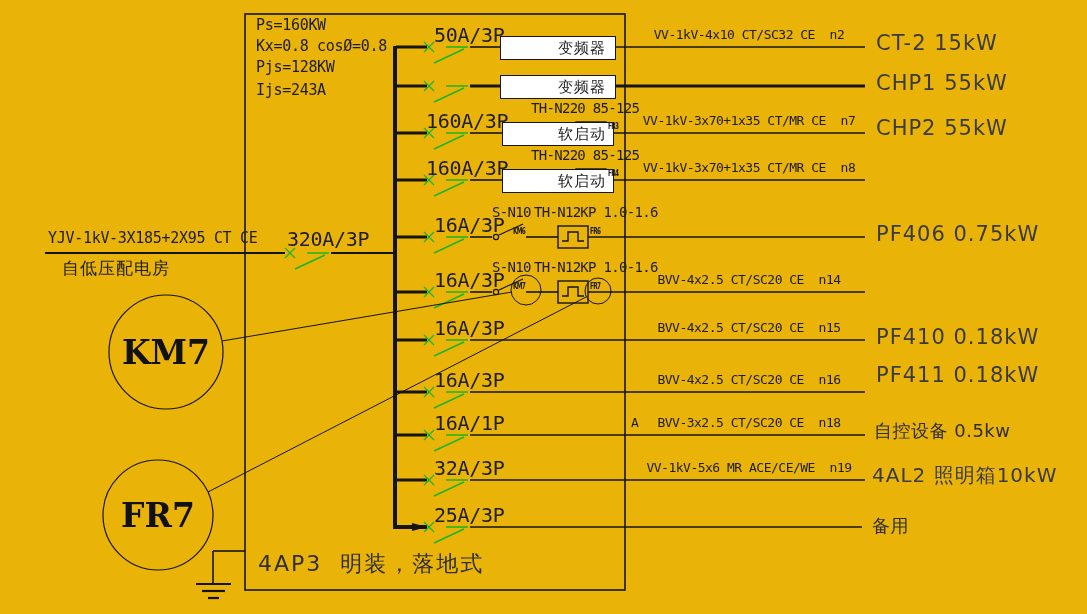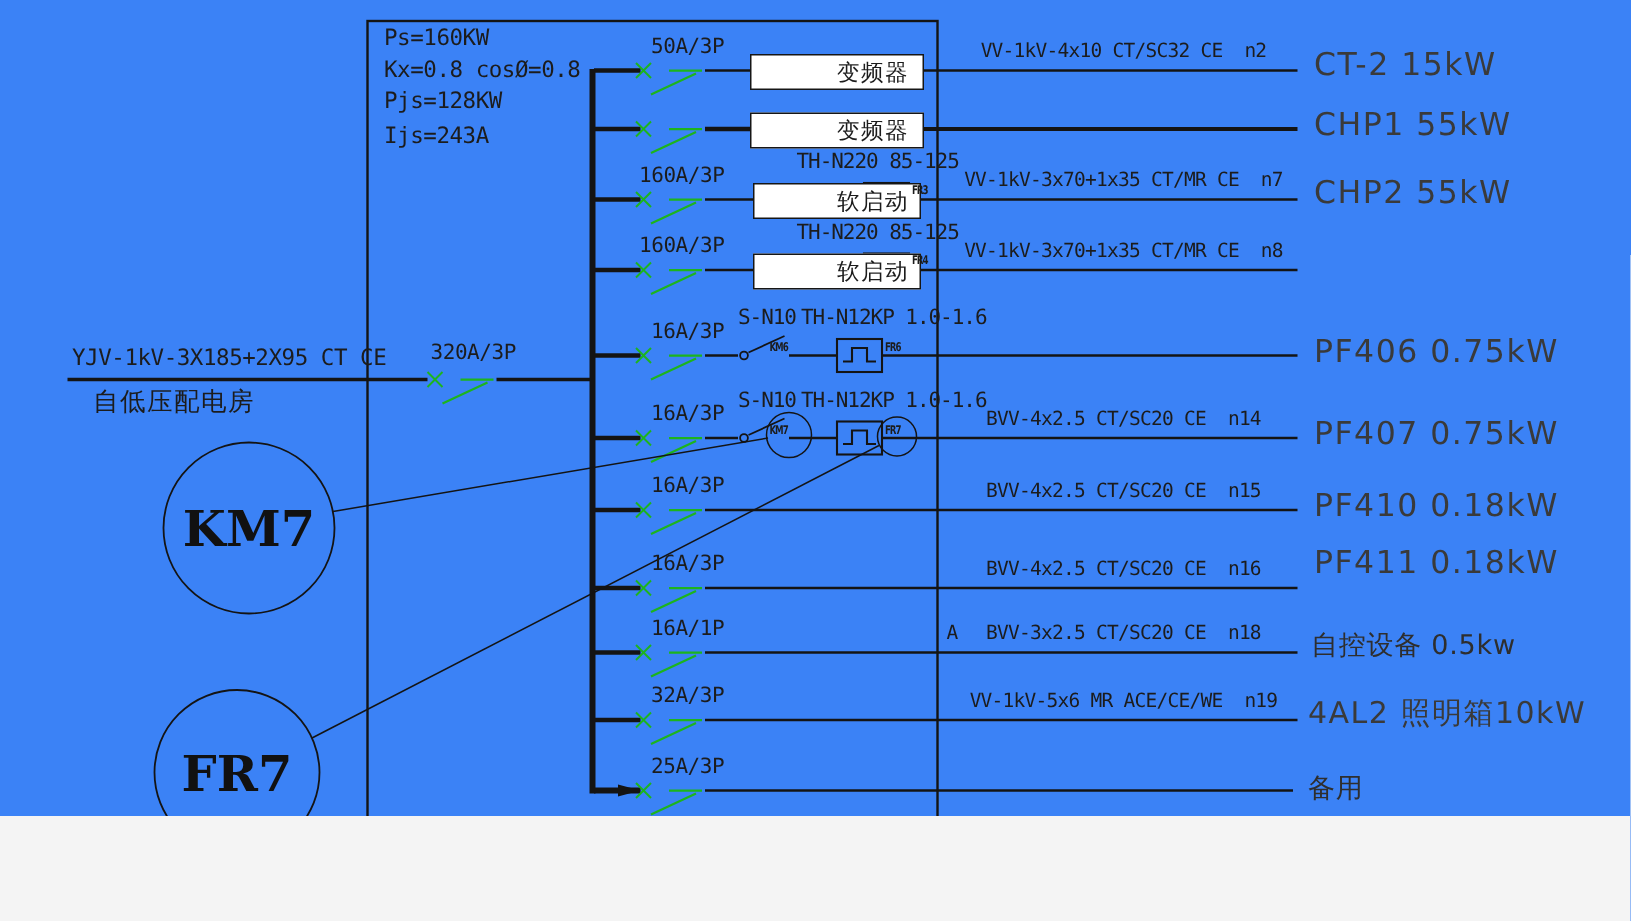--- a/index.html
+++ b/index.html
@@ -1,23 +1,23 @@
 <!DOCTYPE html>
 <html><head>
 <meta charset="utf-8">
 <style>
   html,body{margin:0;padding:0;background:#f4f4f4;}
   #stage{
-    position:relative;width:1087px;height:544px;background:#3b82f6;
+    position:relative;width:1087px;height:614px;background:#eab308;
     font-family:"DejaVu Sans",sans-serif;color:#111;overflow:hidden;
   }
   .t{position:absolute;white-space:pre;line-height:1.1;color:#1c1c1c;}
   .mono{font-family:"DejaVu Sans Mono",monospace;letter-spacing:-0.3px;}
   .params{font-size:15px;line-height:21px;}
-  .brk{font-size:14px;}
+  .brk{font-size:20px;}
   .cable{font-size:13px;width:234px;left:632px;text-align:center;letter-spacing:-0.5px;}
   .note{font-size:14px;letter-spacing:-0.7px;}
   .load{font-size:21px;color:#3a3a3a;letter-spacing:1px;font-weight:400;}
   .loadcn{font-size:18px;color:#2e2e2e;letter-spacing:0.5px;}
   .tag{font-size:8px;font-weight:bold;transform:scaleX(0.72);transform-origin:left center;letter-spacing:-1px;}
   .devbox{
     position:absolute;background:#fff;border:1.4px solid #161616;
     display:flex;align-items:center;justify-content:center;
     font-size:15px;letter-spacing:1px;color:#1c1c1c;padding-left:48px;
   }
@@ -213,21 +213,20 @@
   <div class="t mono cable" style="top:321px">BVV-4x2.5 CT/SC20 CE  n15</div>
   <div class="t mono cable" style="top:373px">BVV-4x2.5 CT/SC20 CE  n16</div>
   <div class="t mono" style="left:631px;top:416px;font-size:13px">A</div>
   <div class="t mono cable" style="top:416px">BVV-3x2.5 CT/SC20 CE  n18</div>
   <div class="t mono cable" style="top:461px">VV-1kV-5x6 MR ACE/CE/WE  n19</div>
 
   <div class="t load" style="left:876px;top:32px">CT-2 15kW</div>
   <div class="t load" style="left:876px;top:72px">CHP1 55kW</div>
   <div class="t load" style="left:876px;top:117px">CHP2 55kW</div>
   <div class="t load" style="left:876px;top:223px">PF406 0.75kW</div>
-  <div class="t load" style="left:876px;top:278px">PF407 0.75kW</div>
   <div class="t load" style="left:876px;top:326px">PF410 0.18kW</div>
   <div class="t load" style="left:876px;top:364px">PF411 0.18kW</div>
   <div class="t loadcn" style="left:874px;top:421px">自控设备 0.5kw</div>
   <div class="t load" style="left:872px;top:464px;font-size:20px">4AL2 照明箱10kW</div>
   <div class="t loadcn" style="left:872px;top:516px">备用</div>
 
   <div class="t" style="left:258px;top:552px;font-size:22px;letter-spacing:2px;color:#2e2e2e">4AP3  明装，落地式</div>
 
 </div>
 

